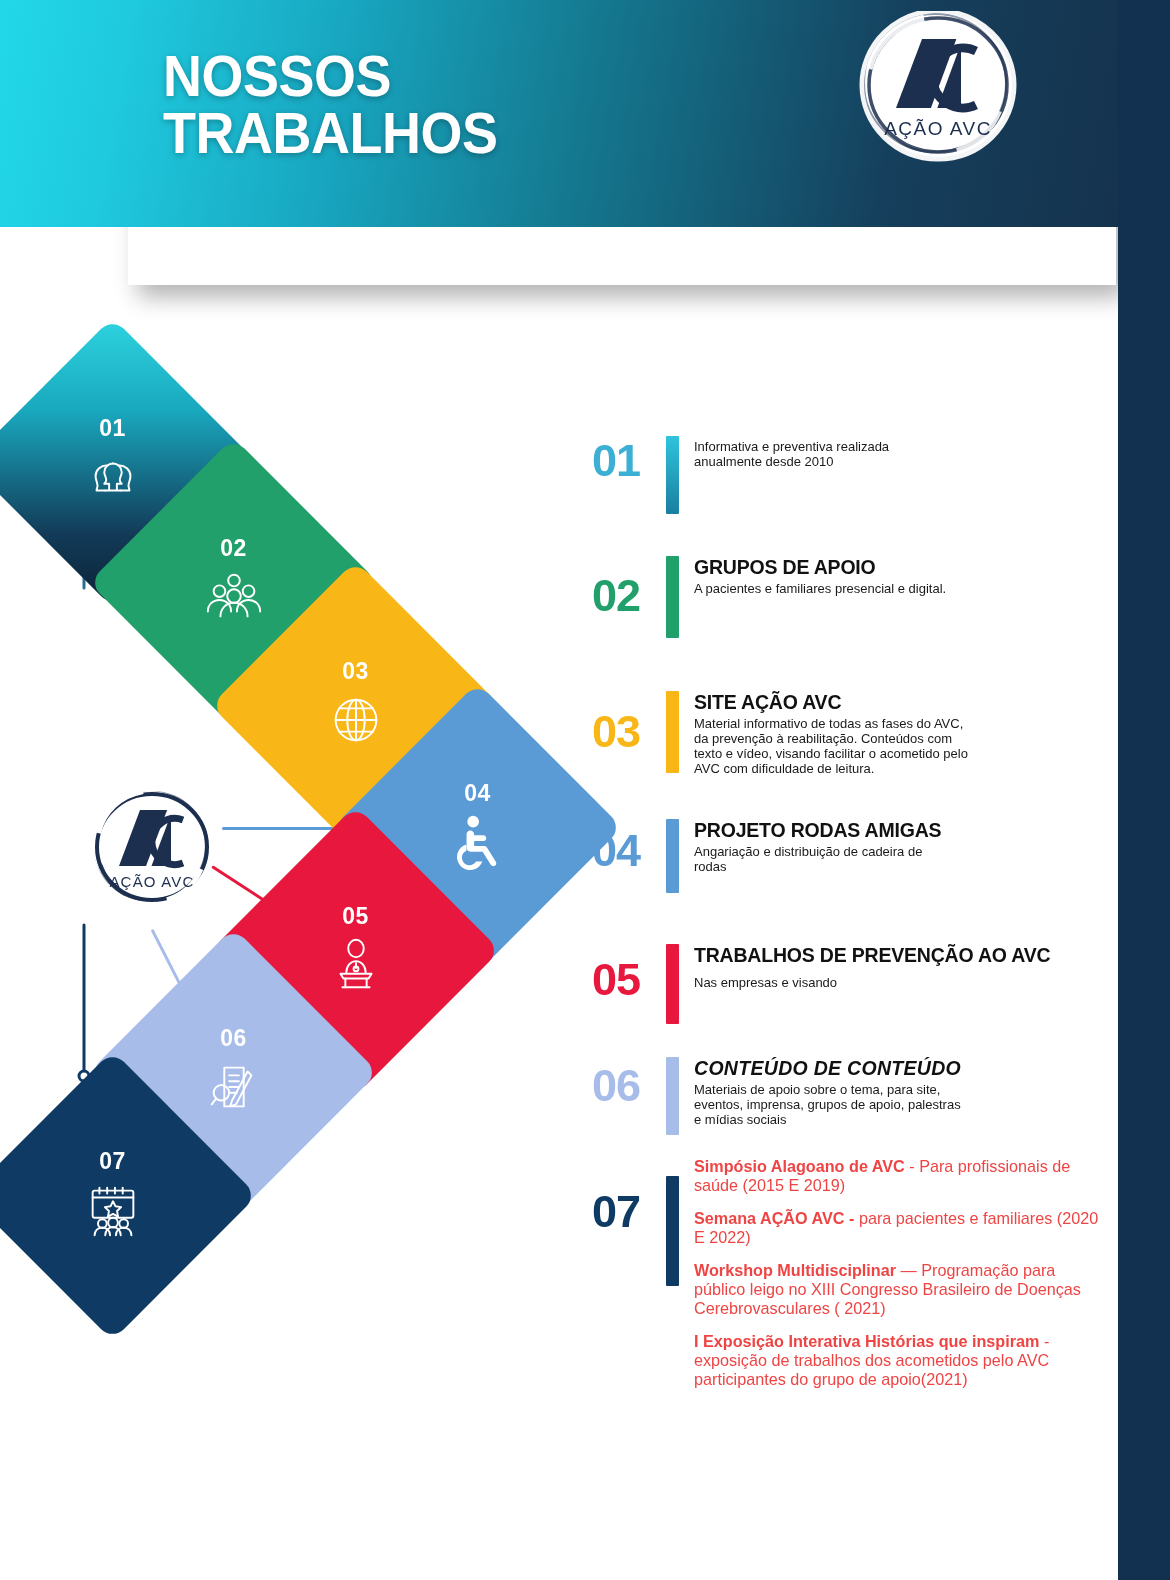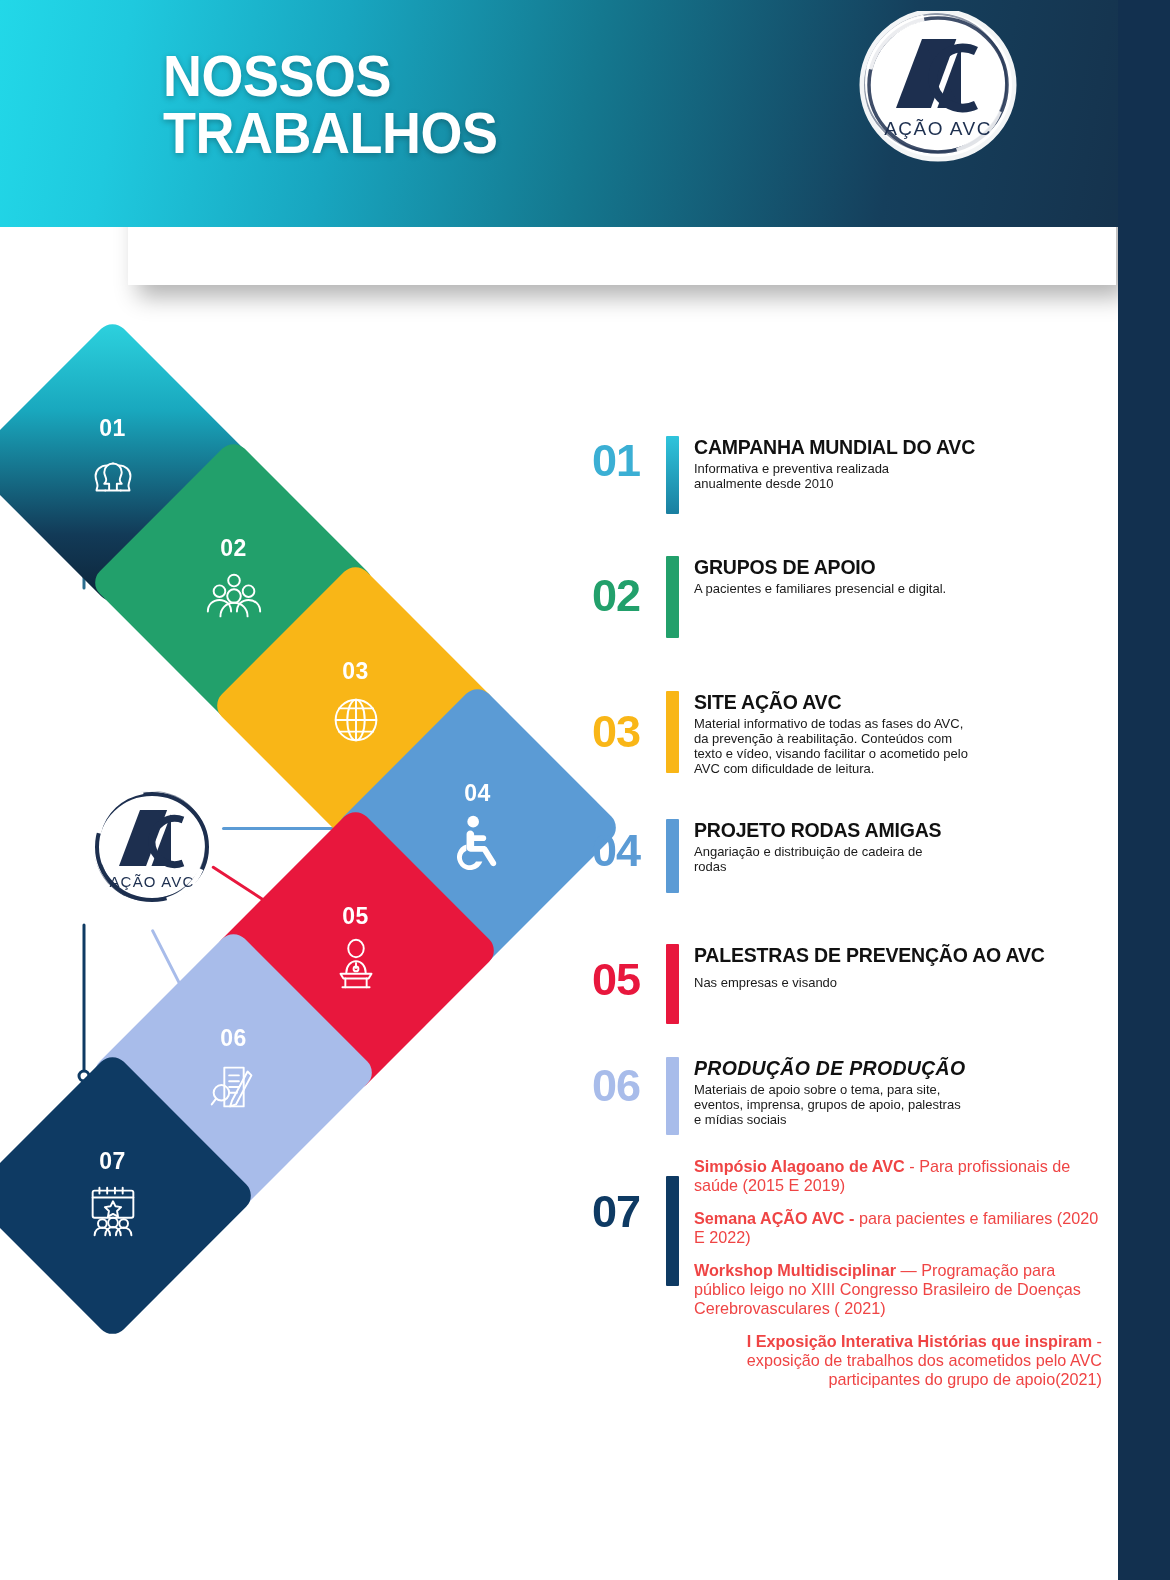--- a/index.html
+++ b/index.html
@@ -98,21 +98,21 @@
   .row .rtitle {
     font-size:19.5px; font-weight:700; color:#111; line-height:1.12;
     letter-spacing:-0.2px;
   }
   .row .rtitle.ital { font-style:italic; letter-spacing:0.3px; }
   .row .rbody {
     font-size:13px; font-weight:400; color:#1a1a1a; line-height:1.17;
     margin-top:2px; white-space:pre-line;
   }
   .ev-block { margin-bottom:14px; }
-  .ev-block:last-child { margin-bottom:0;text-align:right; }
+  .ev-block:last-child { margin-bottom:0; }
   .ev-block .ev-txt { font-size:16.2px; line-height:1.17; color:#ef4444; }
   .ev-block .ev-txt b { font-weight:700; }
 </style>
 </head>
 <body>
 
 <div class="page">
 
   <div class="header"></div>
 
@@ -315,21 +315,20 @@
       </svg>
     </div>
   </div>
 
   <div class="list">
 
     <div class="row" style="height:120px;">
       <div class="num" style="color:#3BAFD4; margin-top:2px;">01</div>
       <div class="bar" style="height:78px; background:linear-gradient(180deg,#2FC4DC 0%,#1A7FA0 100%);"></div>
       <div class="txt">
-        <div class="rtitle">CAMPANHA MUNDIAL DO AVC</div>
         <div class="rbody">Informativa e preventiva realizada
 anualmente desde 2010</div>
       </div>
     </div>
 
     <div class="row" style="height:135px;">
       <div class="num" style="color:#22A06B; margin-top:17px;">02</div>
       <div class="bar" style="height:82px; background:#22A06B;"></div>
       <div class="txt">
         <div class="rtitle">GRUPOS DE APOIO</div>
@@ -356,30 +355,30 @@
         <div class="rtitle">PROJETO RODAS AMIGAS</div>
         <div class="rbody"> Angariação e distribuição de cadeira de
 rodas</div>
       </div>
     </div>
 
     <div class="row" style="height:113px;">
       <div class="num" style="color:#E8173D; margin-top:13px;">05</div>
       <div class="bar" style="height:80px; background:#E8173D;"></div>
       <div class="txt">
-        <div class="rtitle">PALESTRAS DE PREVENÇÃO AO AVC</div>
+        <div class="rtitle">TRABALHOS DE PREVENÇÃO AO AVC</div>
         <div class="rbody" style="margin-top:8px;">Nas empresas e visando</div>
       </div>
     </div>
 
     <div class="row" style="height:101px;">
       <div class="num" style="color:#A8BCEA; margin-top:6px;">06</div>
       <div class="bar" style="height:78px; background:#A8BCEA;"></div>
       <div class="txt">
-        <div class="rtitle ital">PRODUÇÃO DE PRODUÇÃO</div>
+        <div class="rtitle ital">CONTEÚDO DE CONTEÚDO</div>
         <div class="rbody">Materiais de apoio sobre o tema, para site,
 eventos, imprensa, grupos de apoio, palestras
 e mídias sociais</div>
       </div>
     </div>
 
     <div class="row" style="height:auto;">
       <div class="num" style="color:#0E3A63; margin-top:31px;">07</div>
       <div class="bar" style="height:110px; background:#0E3A63; margin-top:18px;"></div>
       <div class="txt" style="margin-top:-2px;">

